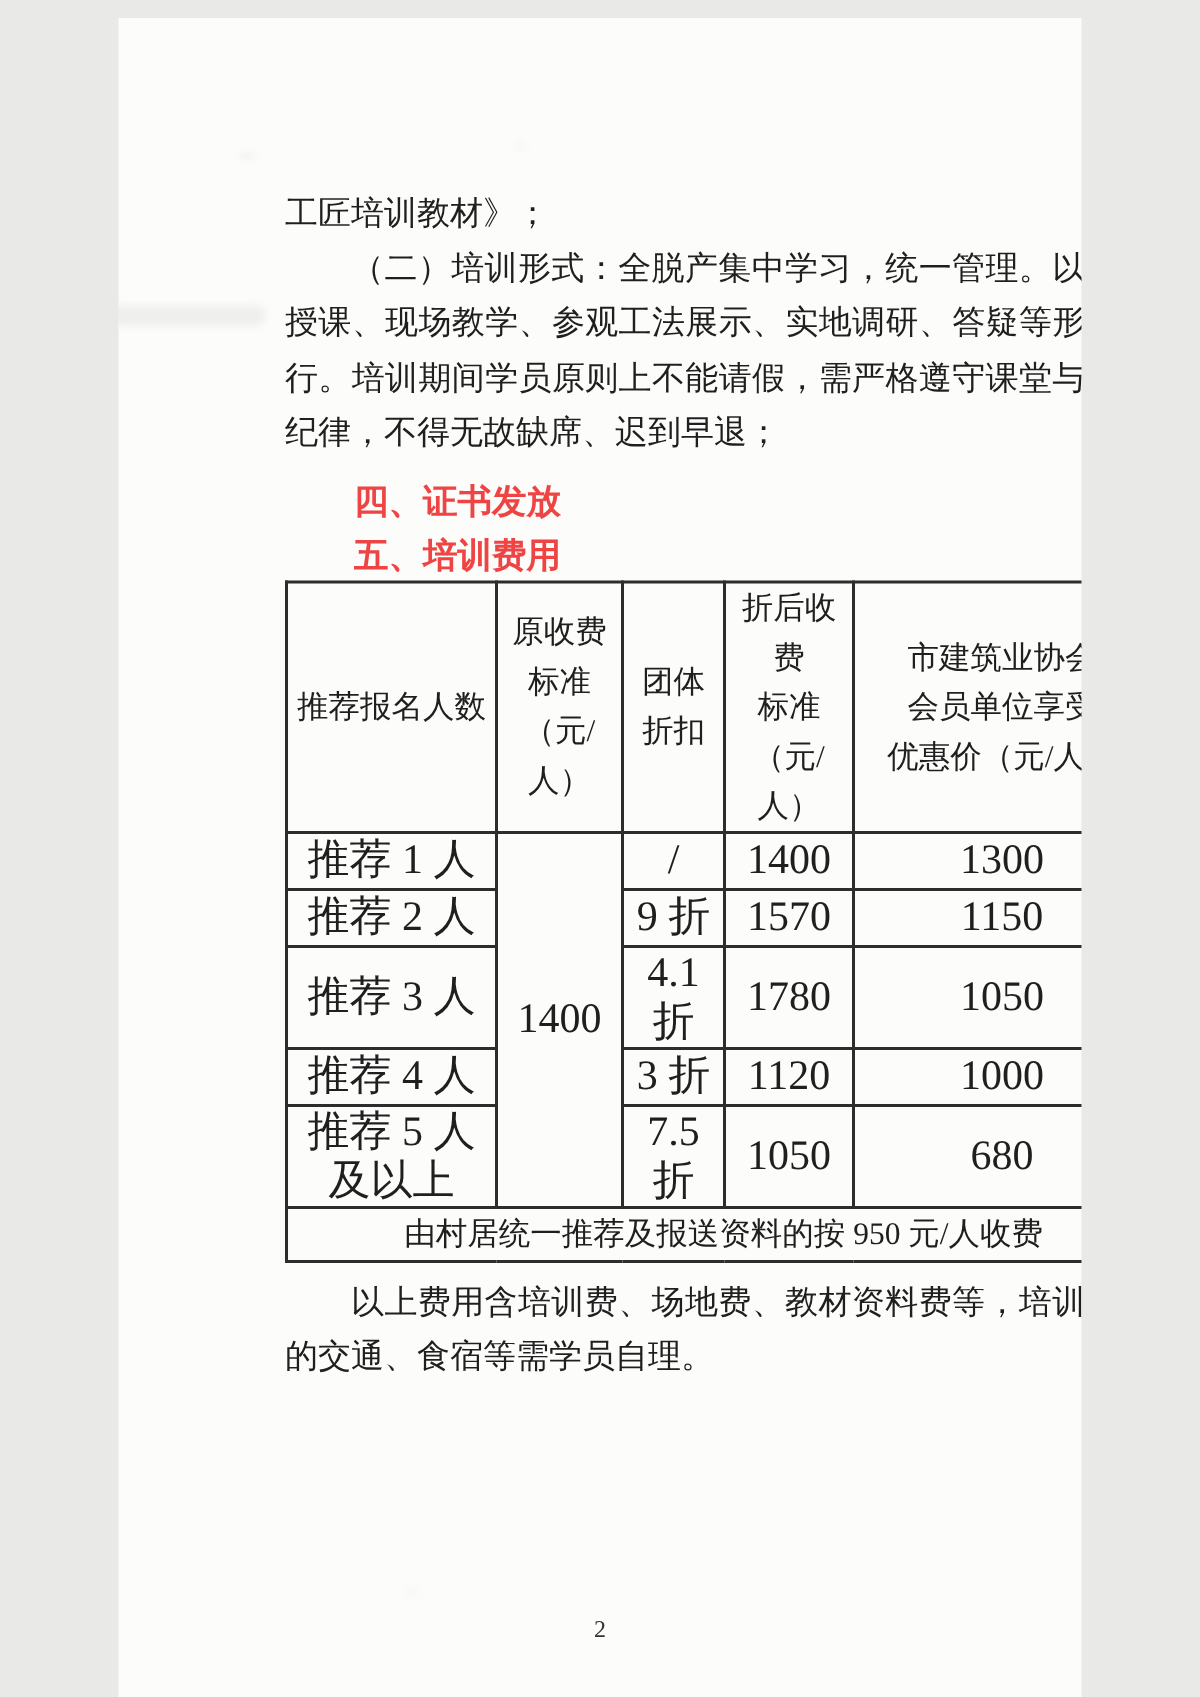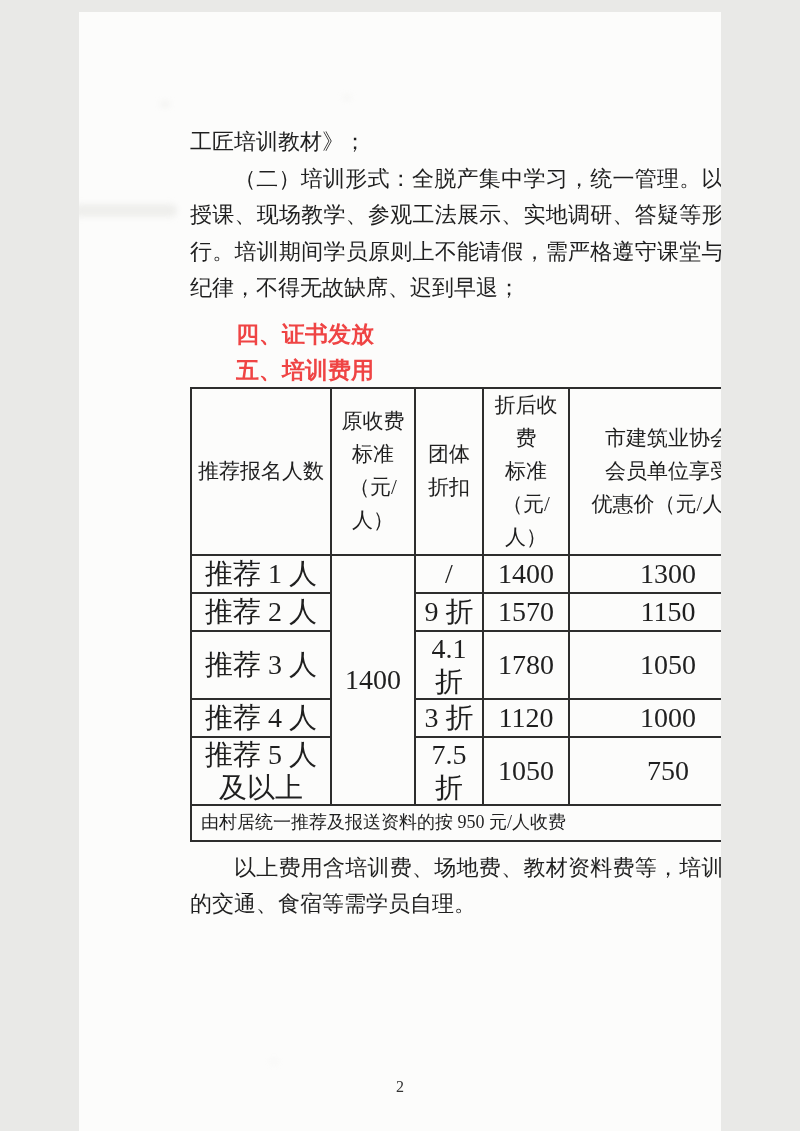--- a/index.html
+++ b/index.html
@@ -57,24 +57,24 @@
   table.fee col.c4{width:86px;}
   table.fee td{
     border:2px solid #2d2d2d;
     vertical-align:middle;
     padding:0 2px;
     line-height:33px;
   }
   table.fee .hdr td{height:103px;white-space:pre-line;}
   table.fee .r td{height:36px;font-size:28px;}
   table.fee td.note{
-    text-align:left;
+    text-align:center;
     padding-left:9px;
     height:34px;
-    font-size:18px;
+    font-size:21px;
     font-family:Liberation Serif, serif;
   }
   .pagenum{
     position:absolute;
     left:0;right:0;
     top:1066px;
     text-align:center;
     font-size:16px;
     color:#333;
   }
@@ -139,21 +139,21 @@
         <tr class="r">
           <td>推荐 4 人</td>
           <td>3 折</td>
           <td>1120</td>
           <td>1000</td>
         </tr>
         <tr class="r">
           <td>推荐 5 人及以上</td>
           <td>7.5 折</td>
           <td>1050</td>
-          <td>750</td>
+          <td>680</td>
         </tr>
         <tr>
           <td class="note" colspan="5">由村居统一推荐及报送资料的按 950 元/人收费</td>
         </tr>
       </tbody>
     </table>
 
     <p class="indent" style="margin-top:8px;">以上费用含培训费、场地费、教材资料费等，培训期间的交通、食宿等需学员自理。</p>
 
   </div>

